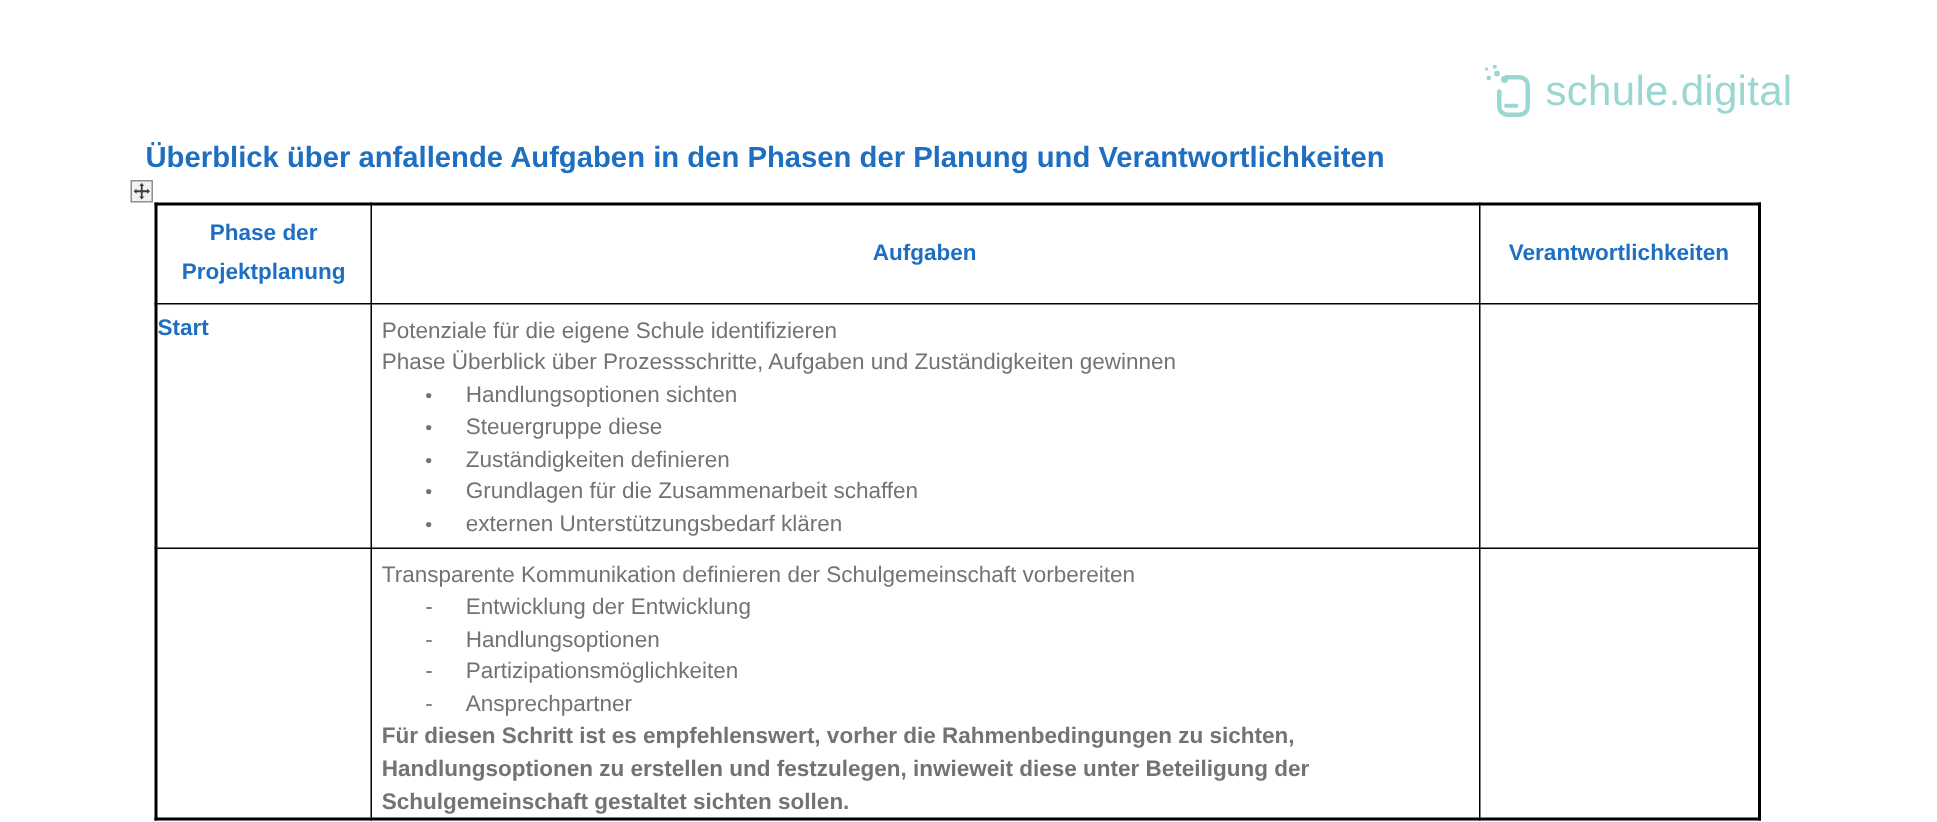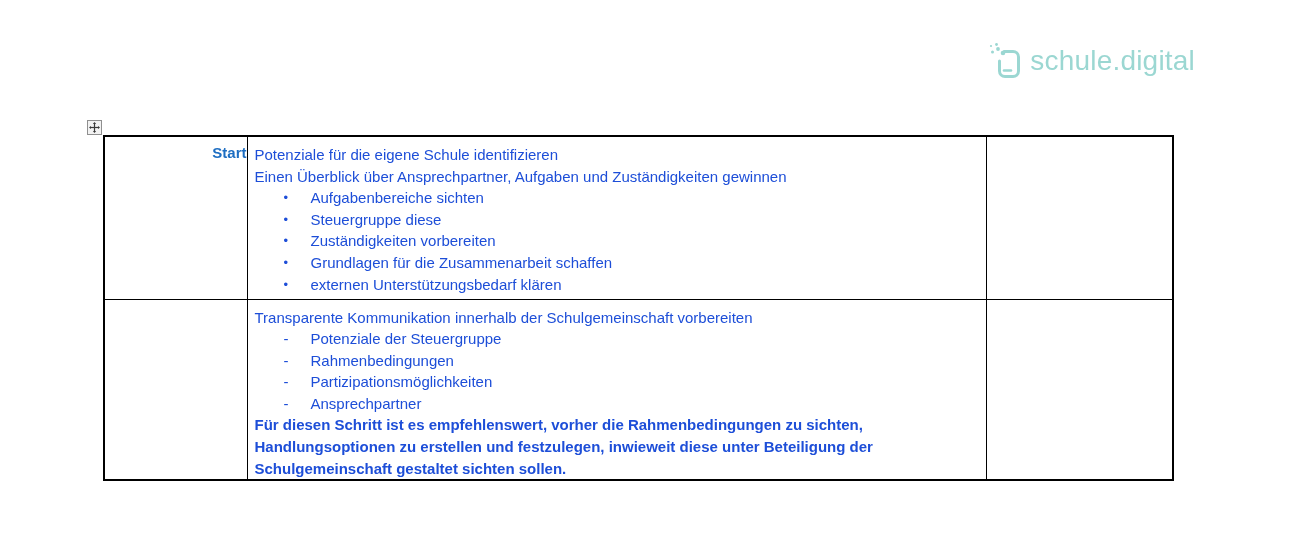--- a/index.html
+++ b/index.html
@@ -24,23 +24,23 @@
   .doc-table { position: absolute; left: 103px; top: 135px; width: 1069px;
     border-collapse: collapse; table-layout: fixed; border: 2px solid #000; }
   .doc-table col.c1 { width: 143px; }
   .doc-table col.c2 { width: 739px; }
   .doc-table col.c3 { width: 187px; }
   .doc-table th, .doc-table td { border: 1.5px solid #000; }
   .doc-table th { height: 66px; color: var(--accent, #1e6ec2); font-weight: 700; font-size: 15px;
     text-align: center; vertical-align: middle; line-height: 26px; padding: 2px 6px; }
   .row-1 td { height: 163px; }
   .row-2 td { height: 179px; }
-  td.phase { text-align: right; vertical-align: top; padding-top: 7px;
+  td.phase { text-align: left; vertical-align: top; padding-top: 7px;
     color: var(--accent, #1e6ec2); font-weight: 700; font-size: 15px; }
-  td.tasks { vertical-align: top; padding: 7px 8px 0 7px; font-size: 15px; color: #1d4ed8;
+  td.tasks { vertical-align: top; padding: 7px 8px 0 7px; font-size: 15px; color: #737373;
     line-height: 21.6px; }
   td.resp { vertical-align: top; padding: 7px 6px; font-size: 15px; color: #111; }
   .li { display: flex; padding-left: 29px; }
   .marker { width: 27px; flex: 0 0 27px; }
   .row-1 .marker { font-size: 13px; }
   .note { font-weight: 700; }
 </style>
 </head>
 <body>
 
@@ -54,20 +54,21 @@
         <circle cx="3.5" cy="10" r="1.5"></circle>
         <circle cx="9" cy="7" r="1.9"></circle>
         <circle cx="14" cy="11" r="2.3"></circle>
       </g>
       <path d="M15 9.5 H24 A5.5 5.5 0 0 1 29.5 15 V29 A5.5 5.5 0 0 1 24 34.5 H16 A5.5 5.5 0 0 1 10.5 29 V19" fill="none" stroke="#9bd7d2" stroke-width="3" stroke-linecap="round"></path>
       <path d="M15 28.5 H22" fill="none" stroke="#9bd7d2" stroke-width="2.6" stroke-linecap="round"></path>
     </svg>
     <span class="logo-text">schule.digital</span>
   </div>
 
+  <h1 class="heading">Überblick über anfallende Aufgaben in den Phasen der Planung und Verantwortlichkeiten</h1>
 
   <div class="table-handle">
     <svg width="11" height="11" viewBox="0 0 11 11">
       <g stroke="#3a3a3a" stroke-width="1.2">
         <path d="M5.5 1 V10"></path>
           <path d="M1 5.5 H10"></path>
       </g>
       <g fill="#3a3a3a">
         <path d="M5.5 0 L3.9 2 H7.1 Z"></path>
         <path d="M5.5 11 L3.9 9 H7.1 Z"></path>
@@ -77,61 +78,66 @@
     </svg>
   </div>
 
   <table class="doc-table">
     <colgroup>
         <col class="c1">
         <col class="c2">
         <col class="c3">
       </colgroup>
     <tbody>
+        <tr>
+      <th>Phase der Projektplanung</th>
+      <th>Aufgaben</th>
+      <th>Verantwortlichkeiten</th>
+    </tr>
 
     <tr class="row-1">
       <td class="phase">Start</td>
       <td class="tasks">
         <div class="line">Potenziale für die eigene Schule identifizieren</div>
-        <div class="line">Einen Überblick über Ansprechpartner, Aufgaben und Zuständigkeiten gewinnen</div>
+        <div class="line">Phase Überblick über Prozessschritte, Aufgaben und Zuständigkeiten gewinnen</div>
         <div class="li">
           <span class="marker">•</span>
-          <span class="li-text">Aufgabenbereiche sichten</span>
+          <span class="li-text">Handlungsoptionen sichten</span>
         </div>
         <div class="li">
           <span class="marker">•</span>
           <span class="li-text">Steuergruppe diese</span>
         </div>
         <div class="li">
           <span class="marker">•</span>
-          <span class="li-text">Zuständigkeiten vorbereiten</span>
+          <span class="li-text">Zuständigkeiten definieren</span>
         </div>
         <div class="li">
           <span class="marker">•</span>
           <span class="li-text">Grundlagen für die Zusammenarbeit schaffen</span>
         </div>
         <div class="li">
           <span class="marker">•</span>
           <span class="li-text">externen Unterstützungsbedarf klären</span>
         </div>
       </td>
       <td class="resp"></td>
     </tr>
 
     <tr class="row-2">
       <td class="phase"></td>
       <td class="tasks">
-        <div class="line">Transparente Kommunikation innerhalb der Schulgemeinschaft vorbereiten</div>
+        <div class="line">Transparente Kommunikation definieren der Schulgemeinschaft vorbereiten</div>
         <div class="li">
           <span class="marker">-</span>
-          <span class="li-text">Potenziale der Steuergruppe</span>
+          <span class="li-text">Entwicklung der Entwicklung</span>
         </div>
         <div class="li">
           <span class="marker">-</span>
-          <span class="li-text">Rahmenbedingungen</span>
+          <span class="li-text">Handlungsoptionen</span>
         </div>
         <div class="li">
           <span class="marker">-</span>
           <span class="li-text">Partizipationsmöglichkeiten</span>
         </div>
         <div class="li">
           <span class="marker">-</span>
           <span class="li-text">Ansprechpartner</span>
         </div>
         <div class="line note">Für diesen Schritt ist es empfehlenswert, vorher die Rahmenbedingungen zu sichten,</div>

